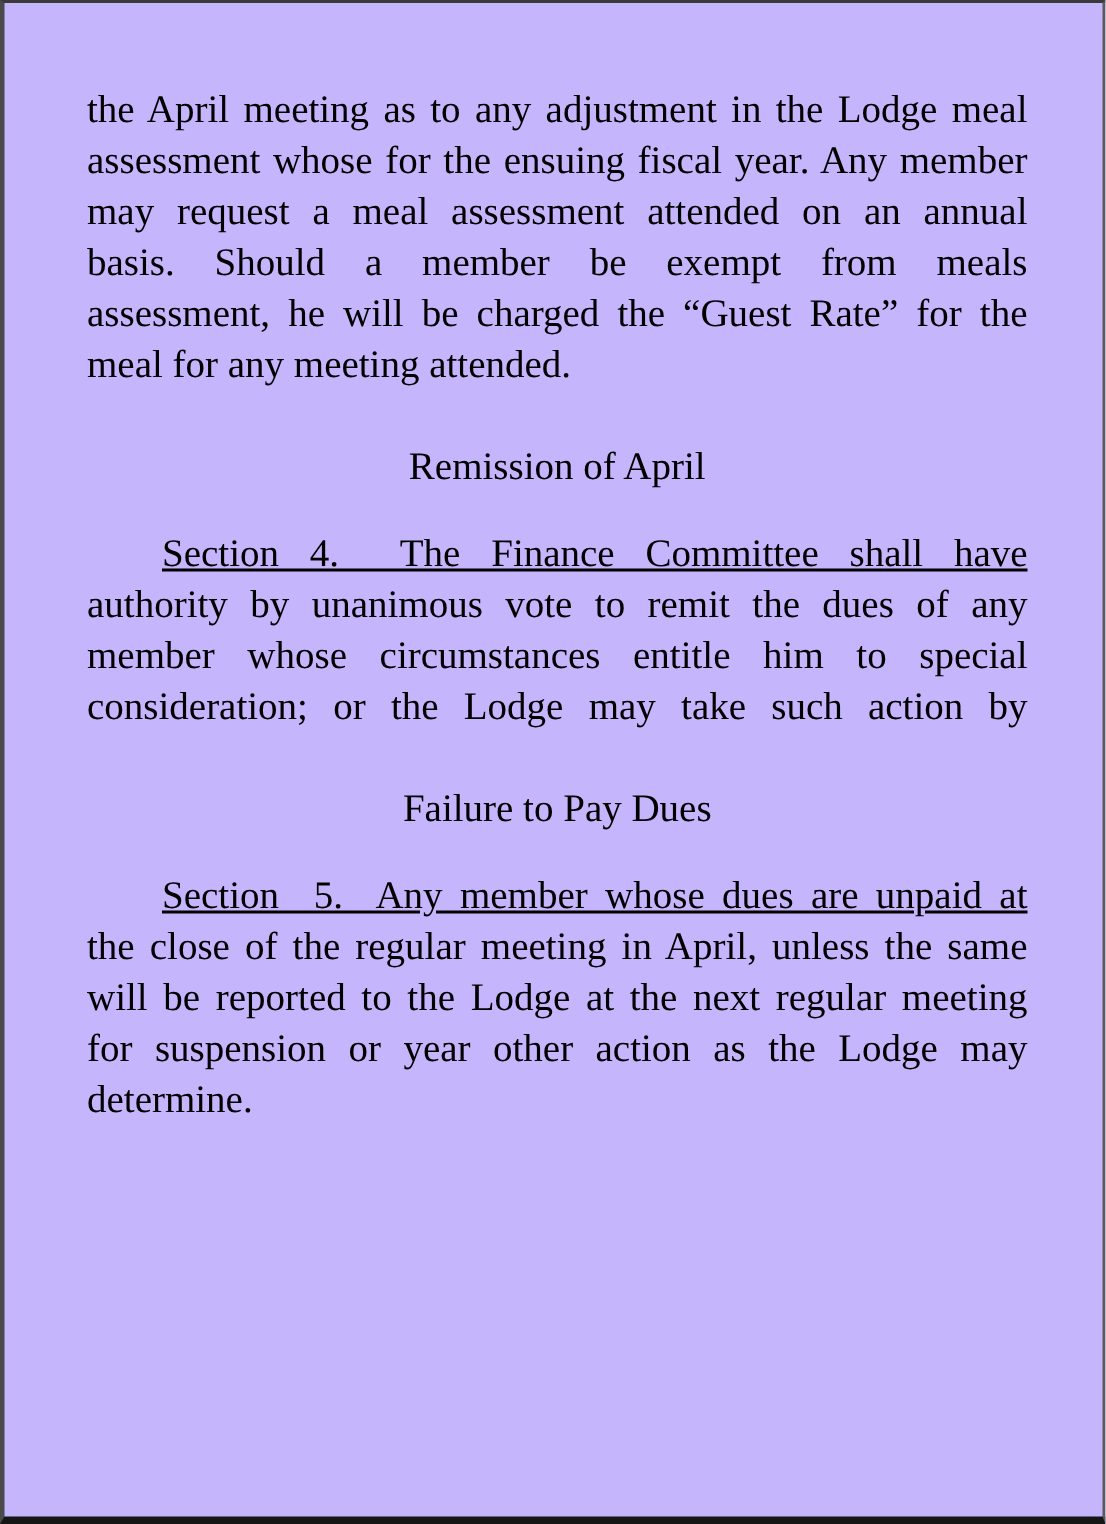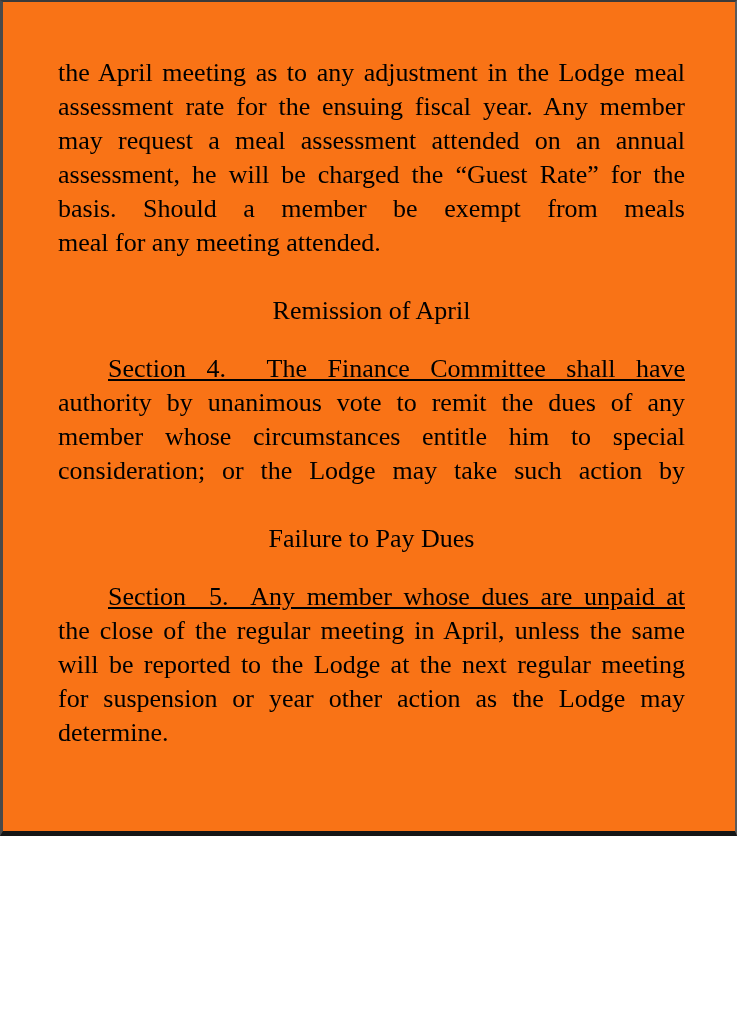--- a/index.html
+++ b/index.html
@@ -2,23 +2,23 @@
 <html><head>
 <meta charset="utf-8">
 <style>
   html, body {
     margin: 0;
     padding: 0;
     background: #ffffff;
   }
   .page {
     width: 737px;
-    height: 836px;
+    height: 1016px;
     box-sizing: border-box;
-    background: #f97316;
+    background: #c4b5fd;
     border-top: 2px solid #3a3a3a;
     border-left: 3px solid #4a4a4a;
     border-right: 2px solid #5a5a5a;
     border-bottom: 5px solid #161616;
     overflow: hidden;
   }
   .content {
     box-sizing: border-box;
     width: 100%;
     padding: 54px 50px 0 55px;
@@ -46,24 +46,24 @@
     margin: 34px 0 24px 0;
   }
 </style>
 </head>
 <body>
 
 <div class="page">
   <div class="content">
       <div class="paragraph">
         <div class="line">the April meeting as to any adjustment in the Lodge meal</div>
-        <div class="line">assessment rate for the ensuing fiscal year. Any member</div>
+        <div class="line">assessment whose for the ensuing fiscal year. Any member</div>
         <div class="line">may request a meal assessment attended on an annual</div>
+        <div class="line">basis. Should a member be exempt from meals</div>
         <div class="line">assessment, he will be charged the “Guest Rate” for the</div>
-        <div class="line">basis. Should a member be exempt from meals</div>
         <div class="line last">meal for any meeting attended.</div>
       </div>
       <div class="heading">Remission of April</div>
       <div class="paragraph">
         <div class="line indent">Section 4.&nbsp; The Finance Committee shall have</div>
         <div class="line">authority by unanimous vote to remit the dues of any</div>
         <div class="line">member whose circumstances entitle him to special</div>
         <div class="line">consideration; or the Lodge may take such action by</div>
       </div>
       <div class="heading">Failure to Pay Dues</div>

